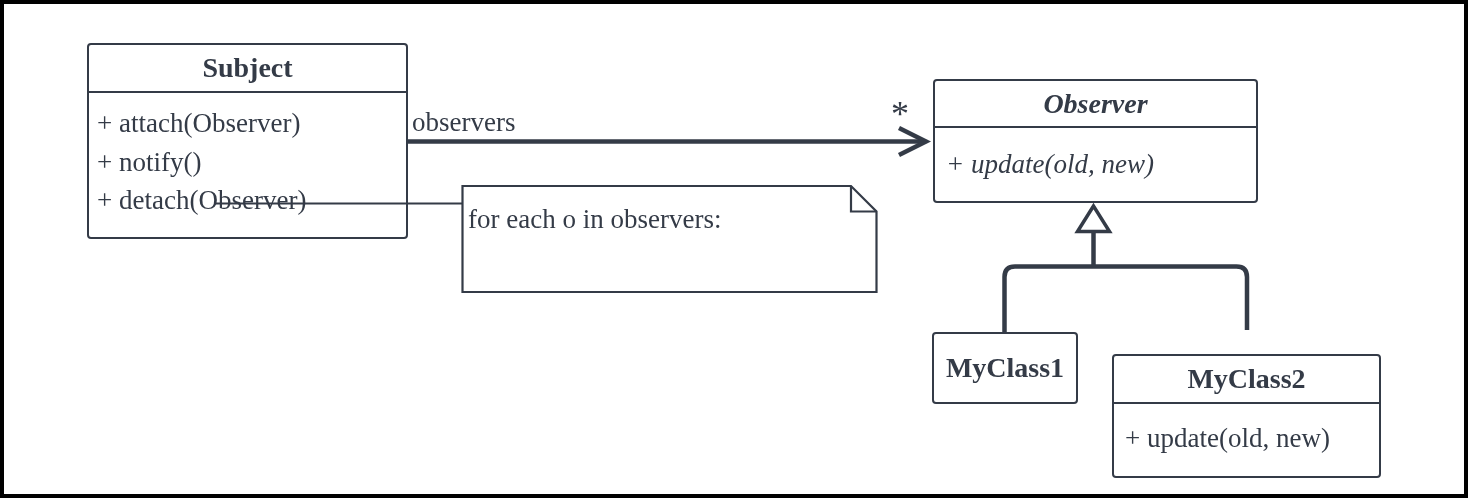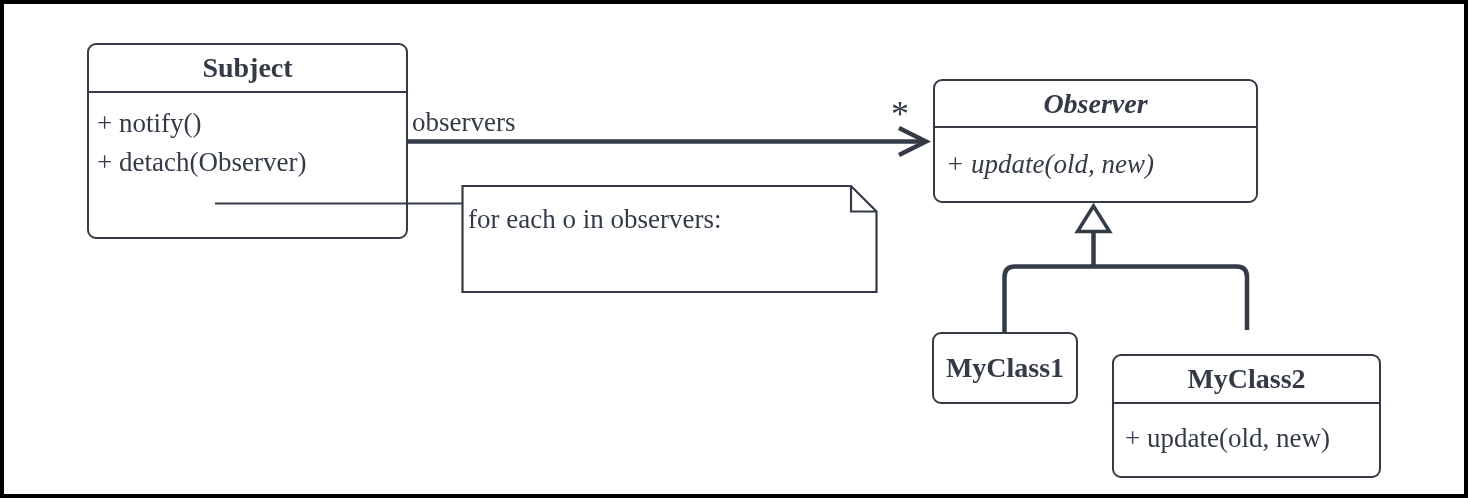--- a/index.html
+++ b/index.html
@@ -26,21 +26,21 @@
   .connector-layer {
     position: absolute;
     inset: 0;
     z-index: 2;
     pointer-events: none;
   }
   .uml-class {
     position: absolute;
     background: #ffffff;
     border: 2.5px solid #343b47;
-    border-radius: 9px;
+    border-radius: 4px;
     box-sizing: border-box;
     z-index: 1;
   }
   .uml-class-title {
     font-weight: bold;
     font-size: 28px;
     display: flex;
     align-items: center;
     justify-content: center;
     white-space: nowrap;
@@ -118,20 +118,21 @@
     <polyline points="899,128 926,141.5 899,155" fill="none" stroke="#343b47" stroke-width="4.5"></polyline>
 
     <path d="M1004.5,332 V277 Q1004.5,266.5 1015,266.5 H1236.5 Q1247,266.5 1247,277 V330" fill="none" stroke="#343b47" stroke-width="4.5"></path>
     <line x1="1093.5" y1="231" x2="1093.5" y2="266.5" stroke="#343b47" stroke-width="4.5"></line>
     <polygon points="1093.5,206 1077.5,231.5 1109.5,231.5" fill="#ffffff" stroke="#343b47" stroke-width="3.5"></polygon>
   </svg>
 
   <div id="subject" class="uml-class with-sep">
     <div class="uml-class-title">Subject</div>
     <div class="uml-methods">
+      <div class="uml-method">+ attach(Observer)</div>
       <div class="uml-method">+ notify()</div>
       <div class="uml-method">+ detach(Observer)</div>
     </div>
   </div>
 
   <div id="observer" class="uml-class with-sep">
     <div class="uml-class-title">Observer</div>
     <div class="uml-methods">
       <div class="uml-method">+ update(old, new)</div>
     </div>

